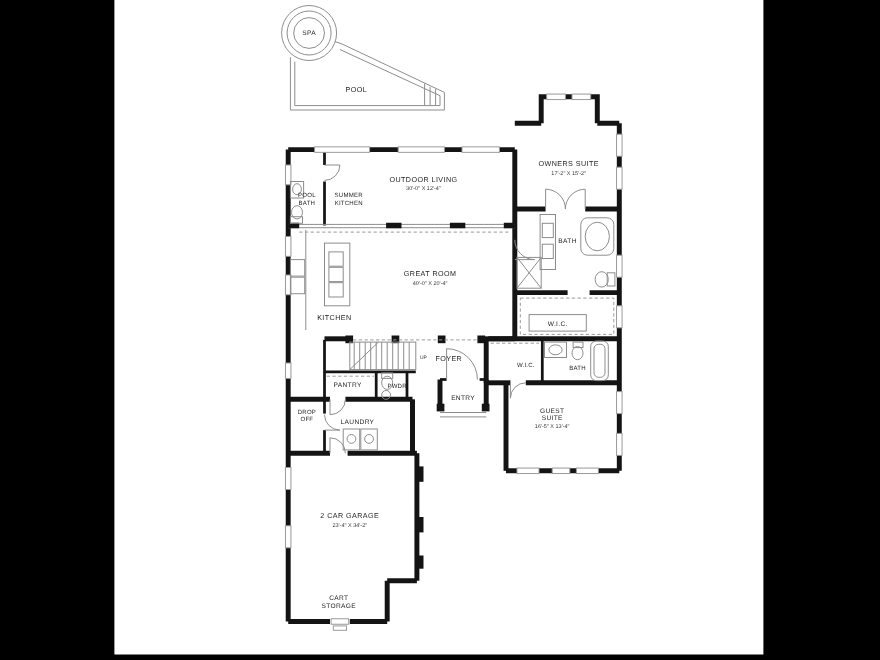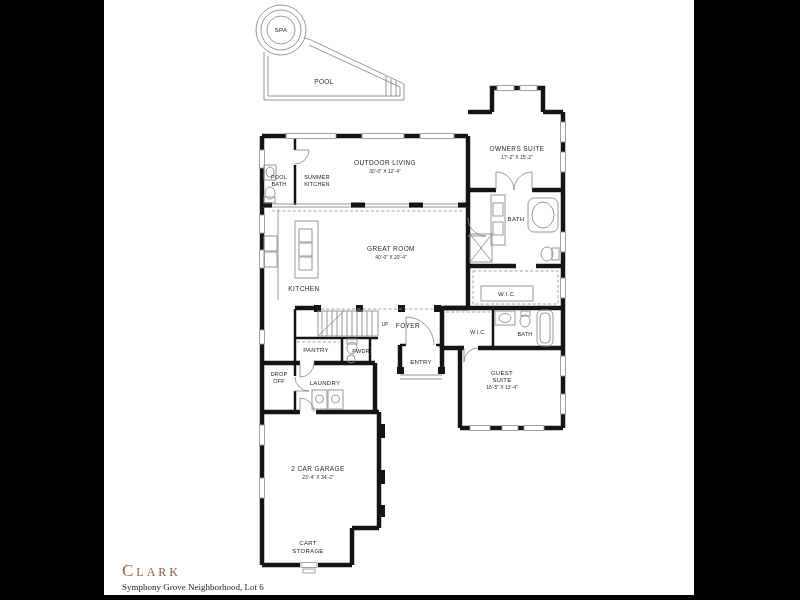--- a/index.html
+++ b/index.html
@@ -293,18 +293,14 @@
         <text class="lbl s55" x="175" y="376">DROP</text>
         <text class="lbl s55" x="175" y="383">OFF</text>
         <text class="lbl s6" x="221" y="385">LAUNDRY</text>
         <text class="lbl s65" x="214" y="471">2 CAR GARAGE</text>
         <text class="lbl s5" x="214" y="479">23'-4" X 34'-2"</text>
         <text class="lbl s6" x="204" y="545">CART</text>
         <text class="lbl s6" x="204" y="553">STORAGE</text>
       </g>
     </svg>
 
-    <div class="brand">
-      <div class="brand-name">Clark</div>
-      <div class="brand-sub">Symphony Grove Neighborhood, Lot 6</div>
-    </div>
   </div>
 </div>
 
 </body></html>

